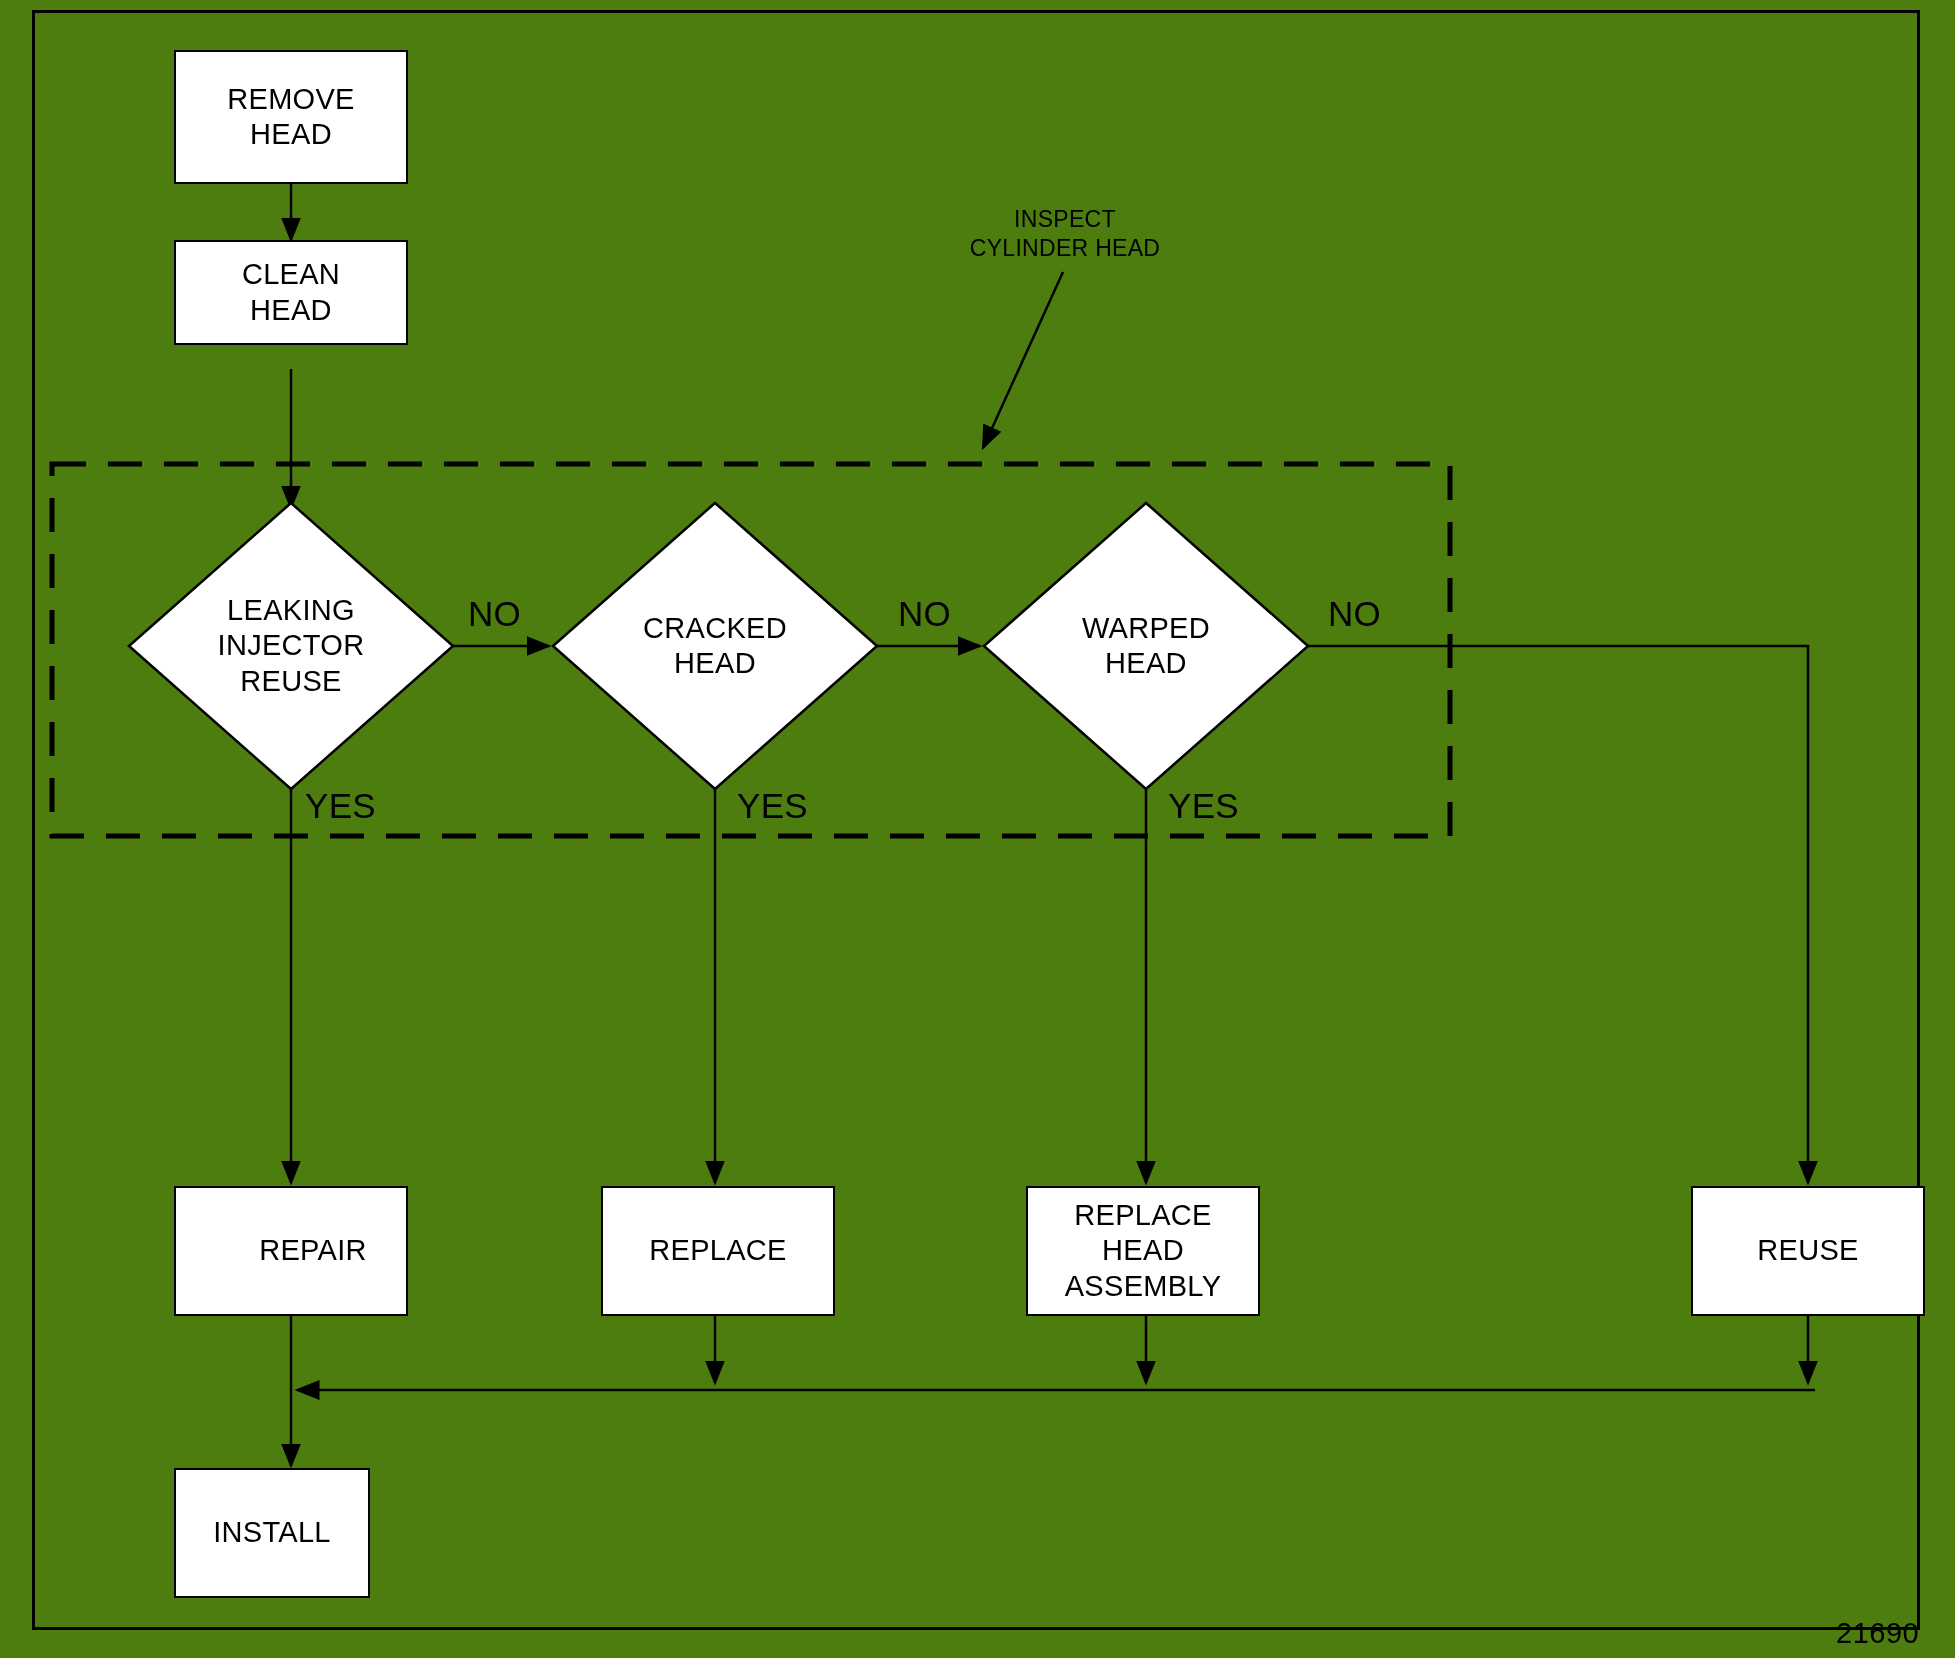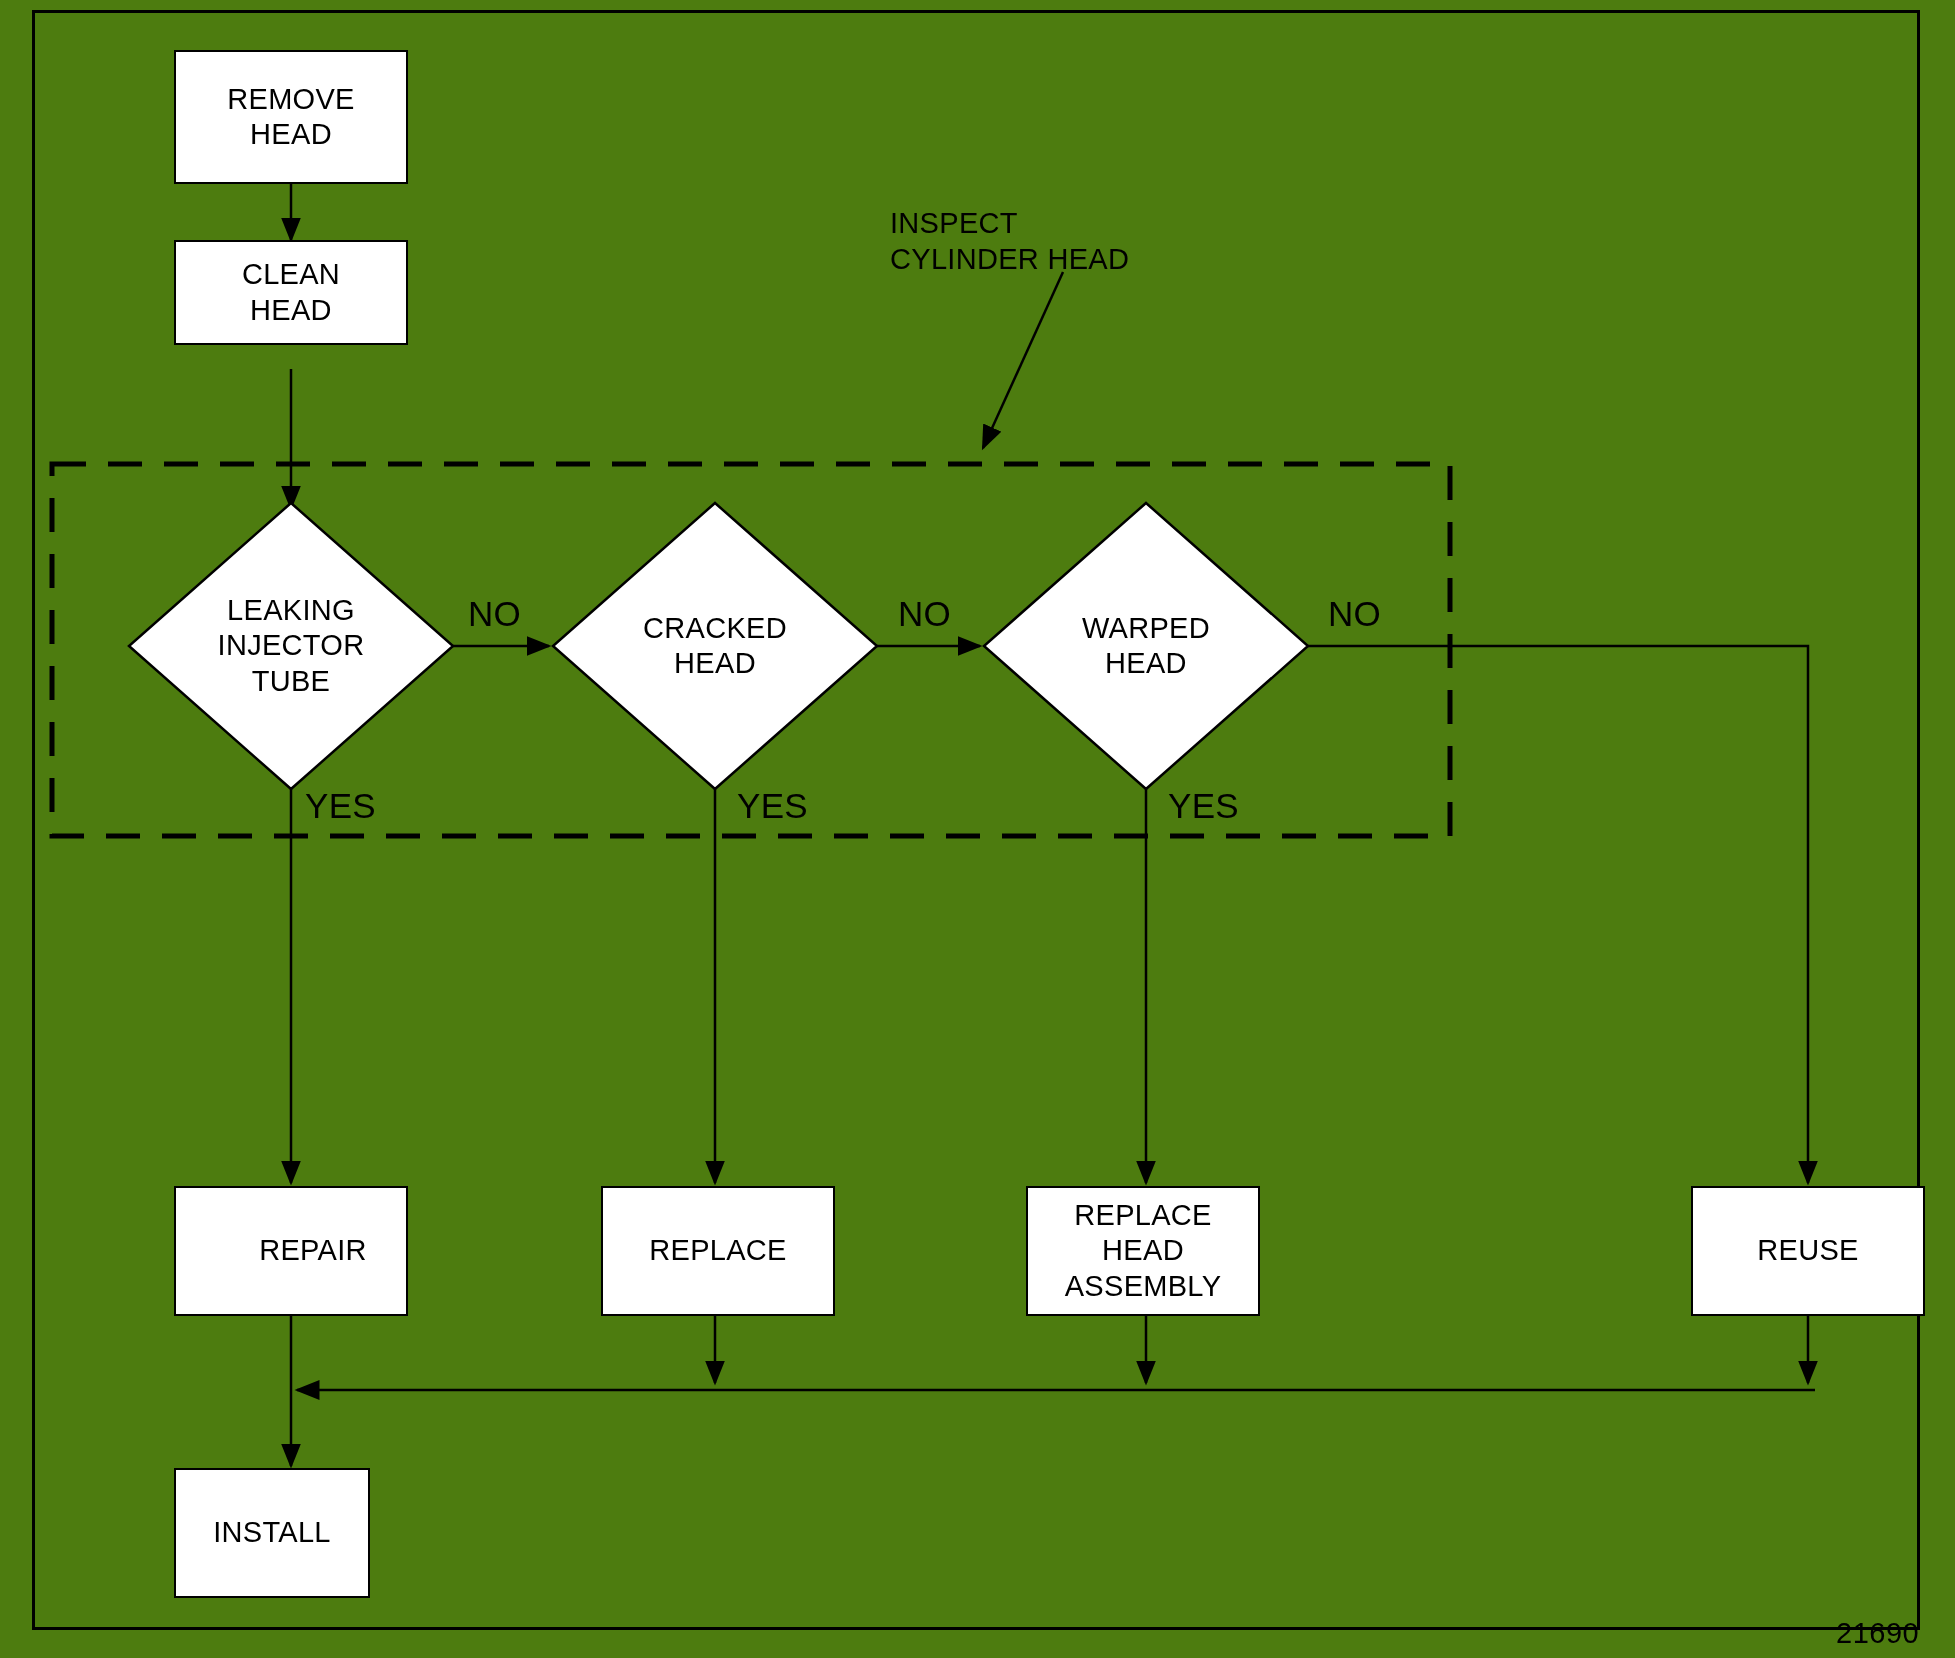--- a/index.html
+++ b/index.html
@@ -63,24 +63,24 @@
   }
   .edge-label {
     position: absolute;
     font-size: 35px;
     color: #000;
     letter-spacing: 0.3px;
     white-space: pre;
   }
   .annot {
     position: absolute;
-    font-size: 29px;
+    font-size: 23px;
     line-height: 1.25;
     color: #000;
-    text-align: left;
+    text-align: center;
     white-space: pre-line;
     letter-spacing: 0.3px;
   }
   .plate-no {
     position: absolute;
     font-size: 29px;
     color: #000;
     letter-spacing: 0.5px;
   }
 </style>
@@ -137,21 +137,21 @@
   </div>
 
   <div class="box" style="left:174px; top:240px; width:234px; height:105px;">
     <span>CLEAN
 HEAD</span>
   </div>
 
   <div class="diamond-label" style="left:161px; top:580px; width:260px; height:132px;">
     <span>LEAKING
 INJECTOR
-TUBE</span>
+REUSE</span>
   </div>
 
   <div class="diamond-label" style="left:585px; top:598px; width:260px; height:96px;">
     <span>CRACKED
 HEAD</span>
   </div>
 
   <div class="diamond-label" style="left:1016px; top:598px; width:260px; height:96px;">
     <span>WARPED
 HEAD</span>

